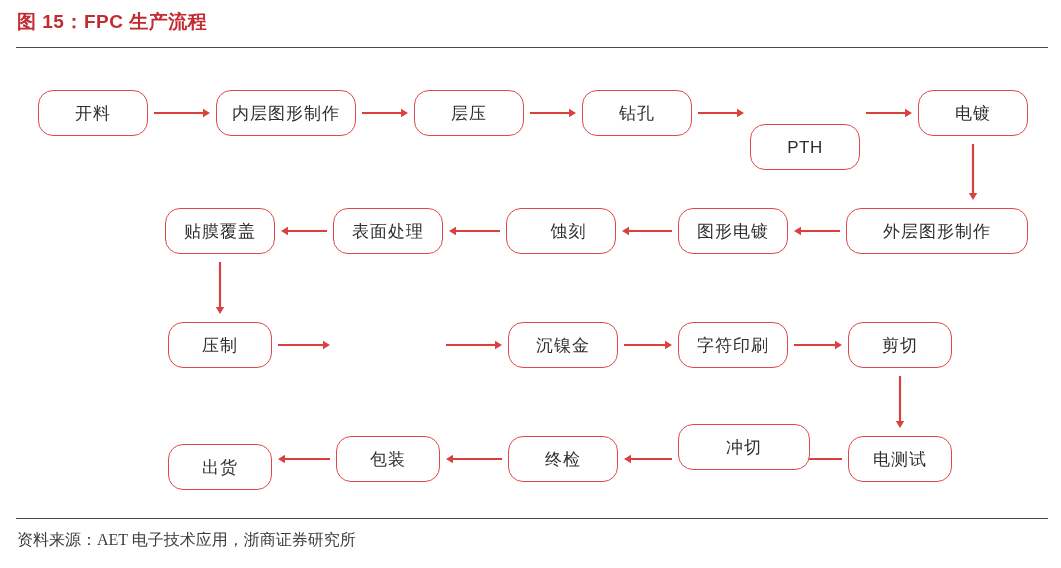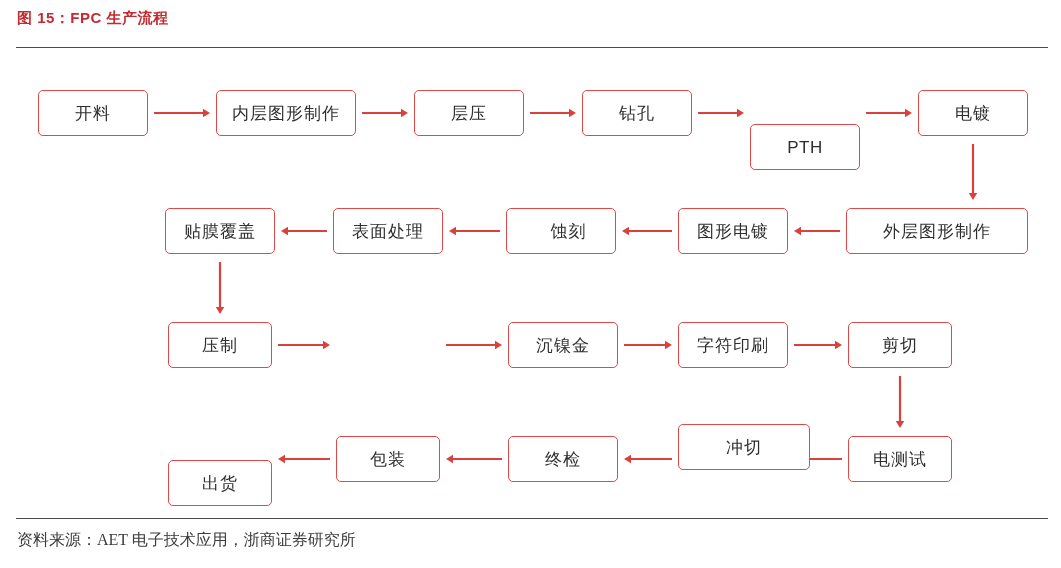--- a/index.html
+++ b/index.html
@@ -13,21 +13,21 @@
     position: relative;
     font-family: "Liberation Sans", "DejaVu Sans", sans-serif;
     overflow: hidden;
   }
 
   
   #figure-title {
     position: absolute;
     left: 17px;
     top: 9px;
-    font-size: 15px;
+    font-size: 19px;
     font-weight: bold;
     color: #C42B30;
     letter-spacing: 0.5px;
     white-space: nowrap;
   }
   #title-rule {
     position: absolute;
     left: 16px;
     top: 47px;
     width: 1032px;
@@ -69,21 +69,21 @@
     width: 1061px;
     height: 568px;
     pointer-events: none;
   }
 
   
   .node {
     position: absolute;
     box-sizing: border-box;
     border: 1.6px solid #DE4A4A;
-    border-radius: 5px;
+    border-radius: 15px;
     background: #ffffff;
     display: flex;
     align-items: center;
     justify-content: center;
     height: 46px;
   }
   .node-label {
     font-size: 17px;
     color: #2e2e2e;
     font-weight: 500;
@@ -223,21 +223,21 @@
     </div>
     <div class="node" style="left: 508px; top: 322px; width: 110px; border-color: rgb(222, 74, 74);">
       <span class="node-label" style="color: rgb(46, 46, 46);">沉镍金</span>
     </div>
     <div class="node" style="left: 678px; top: 322px; width: 110px; border-color: rgb(222, 74, 74);">
       <span class="node-label" style="color: rgb(46, 46, 46);">字符印刷</span>
     </div>
     <div class="node" style="left: 848px; top: 322px; width: 104px; border-color: rgb(222, 74, 74);">
       <span class="node-label" style="color: rgb(46, 46, 46);">剪切</span>
     </div>
-    <div class="node" style="left: 168px; top: 460px; width: 104px; border-color: rgb(222, 74, 74);">
+    <div class="node" style="left: 168px; top: 444px; width: 104px; border-color: rgb(222, 74, 74);">
       <span class="node-label" style="color: rgb(46, 46, 46);">出货</span>
     </div>
     <div class="node" style="left: 336px; top: 436px; width: 104px; border-color: rgb(222, 74, 74);">
       <span class="node-label" style="color: rgb(46, 46, 46);">包装</span>
     </div>
     <div class="node" style="left: 508px; top: 436px; width: 110px; border-color: rgb(222, 74, 74);">
       <span class="node-label" style="color: rgb(46, 46, 46);">终检</span>
     </div>
     <div class="node" style="left: 678px; top: 424px; width: 132px; border-color: rgb(222, 74, 74);">
       <span class="node-label" style="color: rgb(46, 46, 46);">冲切</span>

